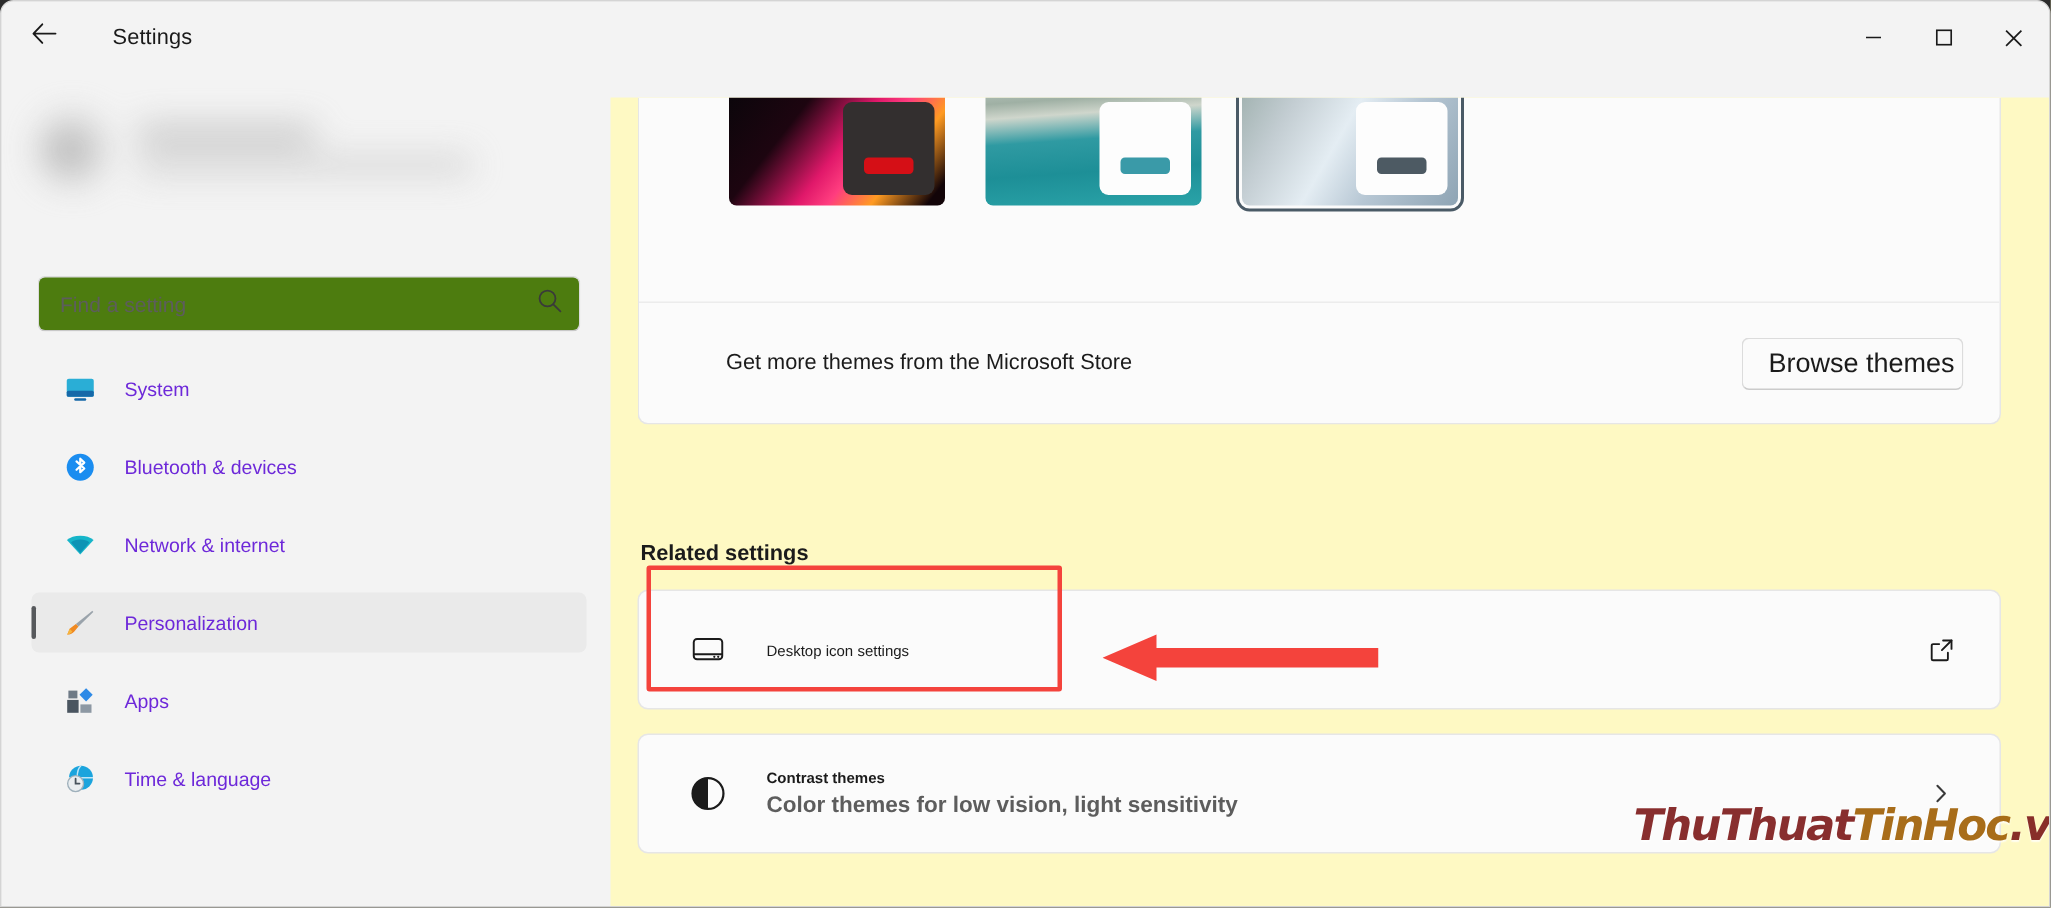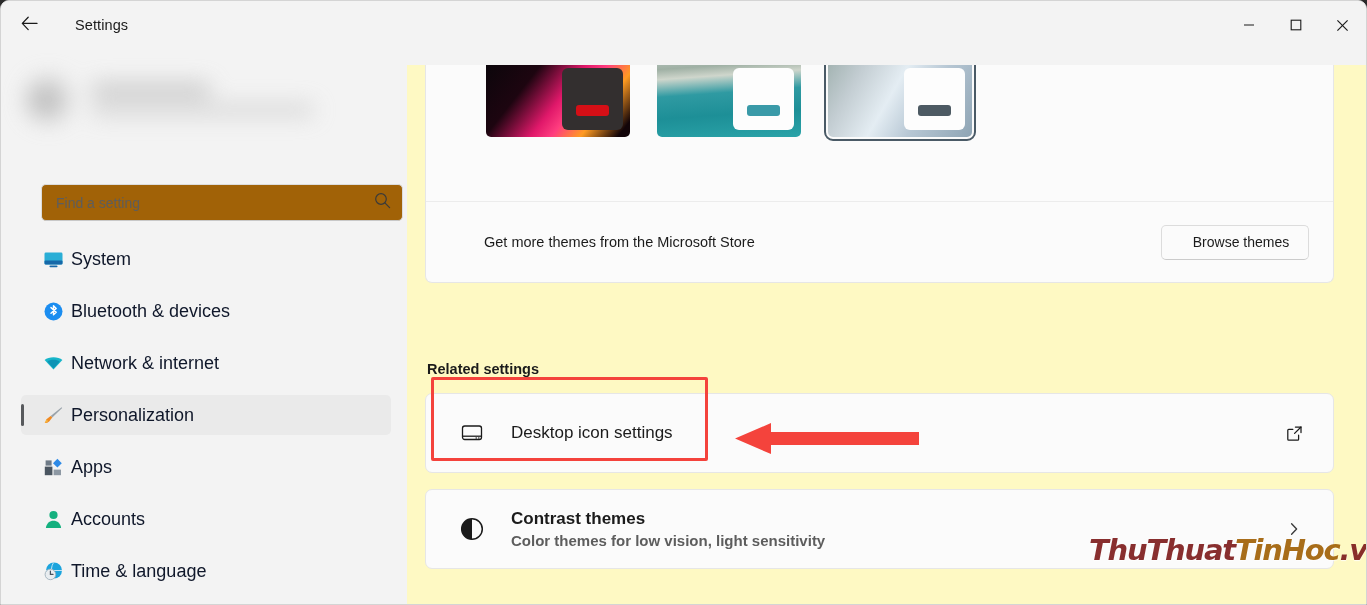--- a/index.html
+++ b/index.html
@@ -95,23 +95,23 @@
     border-radius: 3px;
   }
   #profile-mail {
     width: 222px; height: 12px;
     background: #c9c9c9;
     border-radius: 3px;
   }
 
   #search-box {
     position: absolute;
-    left: 40px; top: 135px;
+    left: 24px; top: 135px;
     width: 362px; height: 37px;
-    background: #a16207;
+    background: #4d7c0f;
     border: 1px solid #dcdcdc;
     border-bottom-color: #c8c8c8;
     border-radius: 5px;
     display: flex;
     align-items: center;
     padding: 0 11px 0 14px;
     cursor: text;
   }
   #search-input {
     flex: 1;
@@ -147,23 +147,23 @@
     width: 3px; height: 22px;
     background: #57595c;
     border-radius: 2px;
   }
   .nav-icon {
     width: 22px; height: 22px;
     flex: none;
     display: flex; align-items: center; justify-content: center;
   }
   .nav-label {
-    margin-left: 7px;
-    font-size: 18px;
-    color: #0f172a;
+    margin-left: 19px;
+    font-size: 13px;
+    color: #6d28d9;
   }
 
   
   #main {
     position: absolute;
     left: 406px; top: 64px;
     width: 961px;
     height: 557px;
     background: #fef9c3;
     overflow: hidden;
@@ -263,21 +263,21 @@
     color: #1b1b1b;
   }
   #browse-btn {
     min-width: 148px;
     height: 35px;
     background: #fbfbfb;
     border: 1px solid #dcdcdc;
     border-bottom-color: #cbcbcb;
     border-radius: 5px;
     font-family: "Liberation Sans", sans-serif;
-    font-size: 14px;
+    font-size: 18px;
     color: #1b1b1b;
     cursor: pointer;
     padding-left: 12px;
   }
 
   #related-heading {
     position: absolute;
     left: 20px; top: 296px;
     font-size: 14.5px;
     font-weight: bold;
@@ -305,21 +305,21 @@
     width: 30px; height: 30px;
     flex: none;
     display: flex; align-items: center; justify-content: center;
     margin-left: 9px;
   }
   .row-texts {
     margin-left: 24px;
     flex: 1;
   }
   .row-title {
-    font-size: 17px;
+    font-size: 10px;
     color: #1b1b1b;
   }
   .row-sub {
     font-size: 15px;
     color: #5d5d5d;
     margin-top: 3px;
   }
   .row-action {
     width: 30px; height: 30px;
     display: flex; align-items: center; justify-content: center;
@@ -463,29 +463,20 @@
           <svg width="21" height="21" viewBox="0 0 21 21">
             <rect x="1.8" y="9.6" width="7.6" height="8.6" fill="#4a5560"></rect>
             <rect x="10.6" y="12.6" width="7.4" height="5.6" fill="#8d98a3"></rect>
             <rect x="2.6" y="3.4" width="6" height="5.2" fill="#6e7a86"></rect>
             <path d="M14.4 1.8 L18.8 6.2 L14.4 10.6 L10 6.2 Z" fill="#2e8ae6"></path>
           </svg>
         </span>
         <span class="nav-label">Apps</span>
       </div>
 
-      <div class="nav-item">
-        <span class="nav-icon">
-          <svg width="21" height="21" viewBox="0 0 21 21">
-            <circle cx="10.5" cy="6" r="4.1" fill="#14b07e"></circle>
-            <path d="M2.9 19 C3.3 14.2 6.8 11.7 10.5 11.7 C14.2 11.7 17.7 14.2 18.1 19 Z" fill="#14b07e"></path>
-          </svg>
-        </span>
-        <span class="nav-label">Accounts</span>
-      </div>
 
       <div class="nav-item">
         <span class="nav-icon">
           <svg width="21" height="21" viewBox="0 0 21 21">
             <circle cx="11" cy="9.5" r="8" fill="#1ba4dd"></circle>
             <path d="M11 1.5 C7.6 4 7.6 15 11 17.5 M3 9.5 H19" fill="none" stroke="#bfe6f7" stroke-width="1"></path>
             <circle cx="7.4" cy="13.4" r="5.3" fill="#e9edf0" stroke="#9fb0bb" stroke-width=".9"></circle>
             <path d="M7.4 10.1 V13.4 H10" fill="none" stroke="#47525c" stroke-width="1.2" stroke-linecap="round"></path>
           </svg>
         </span>

